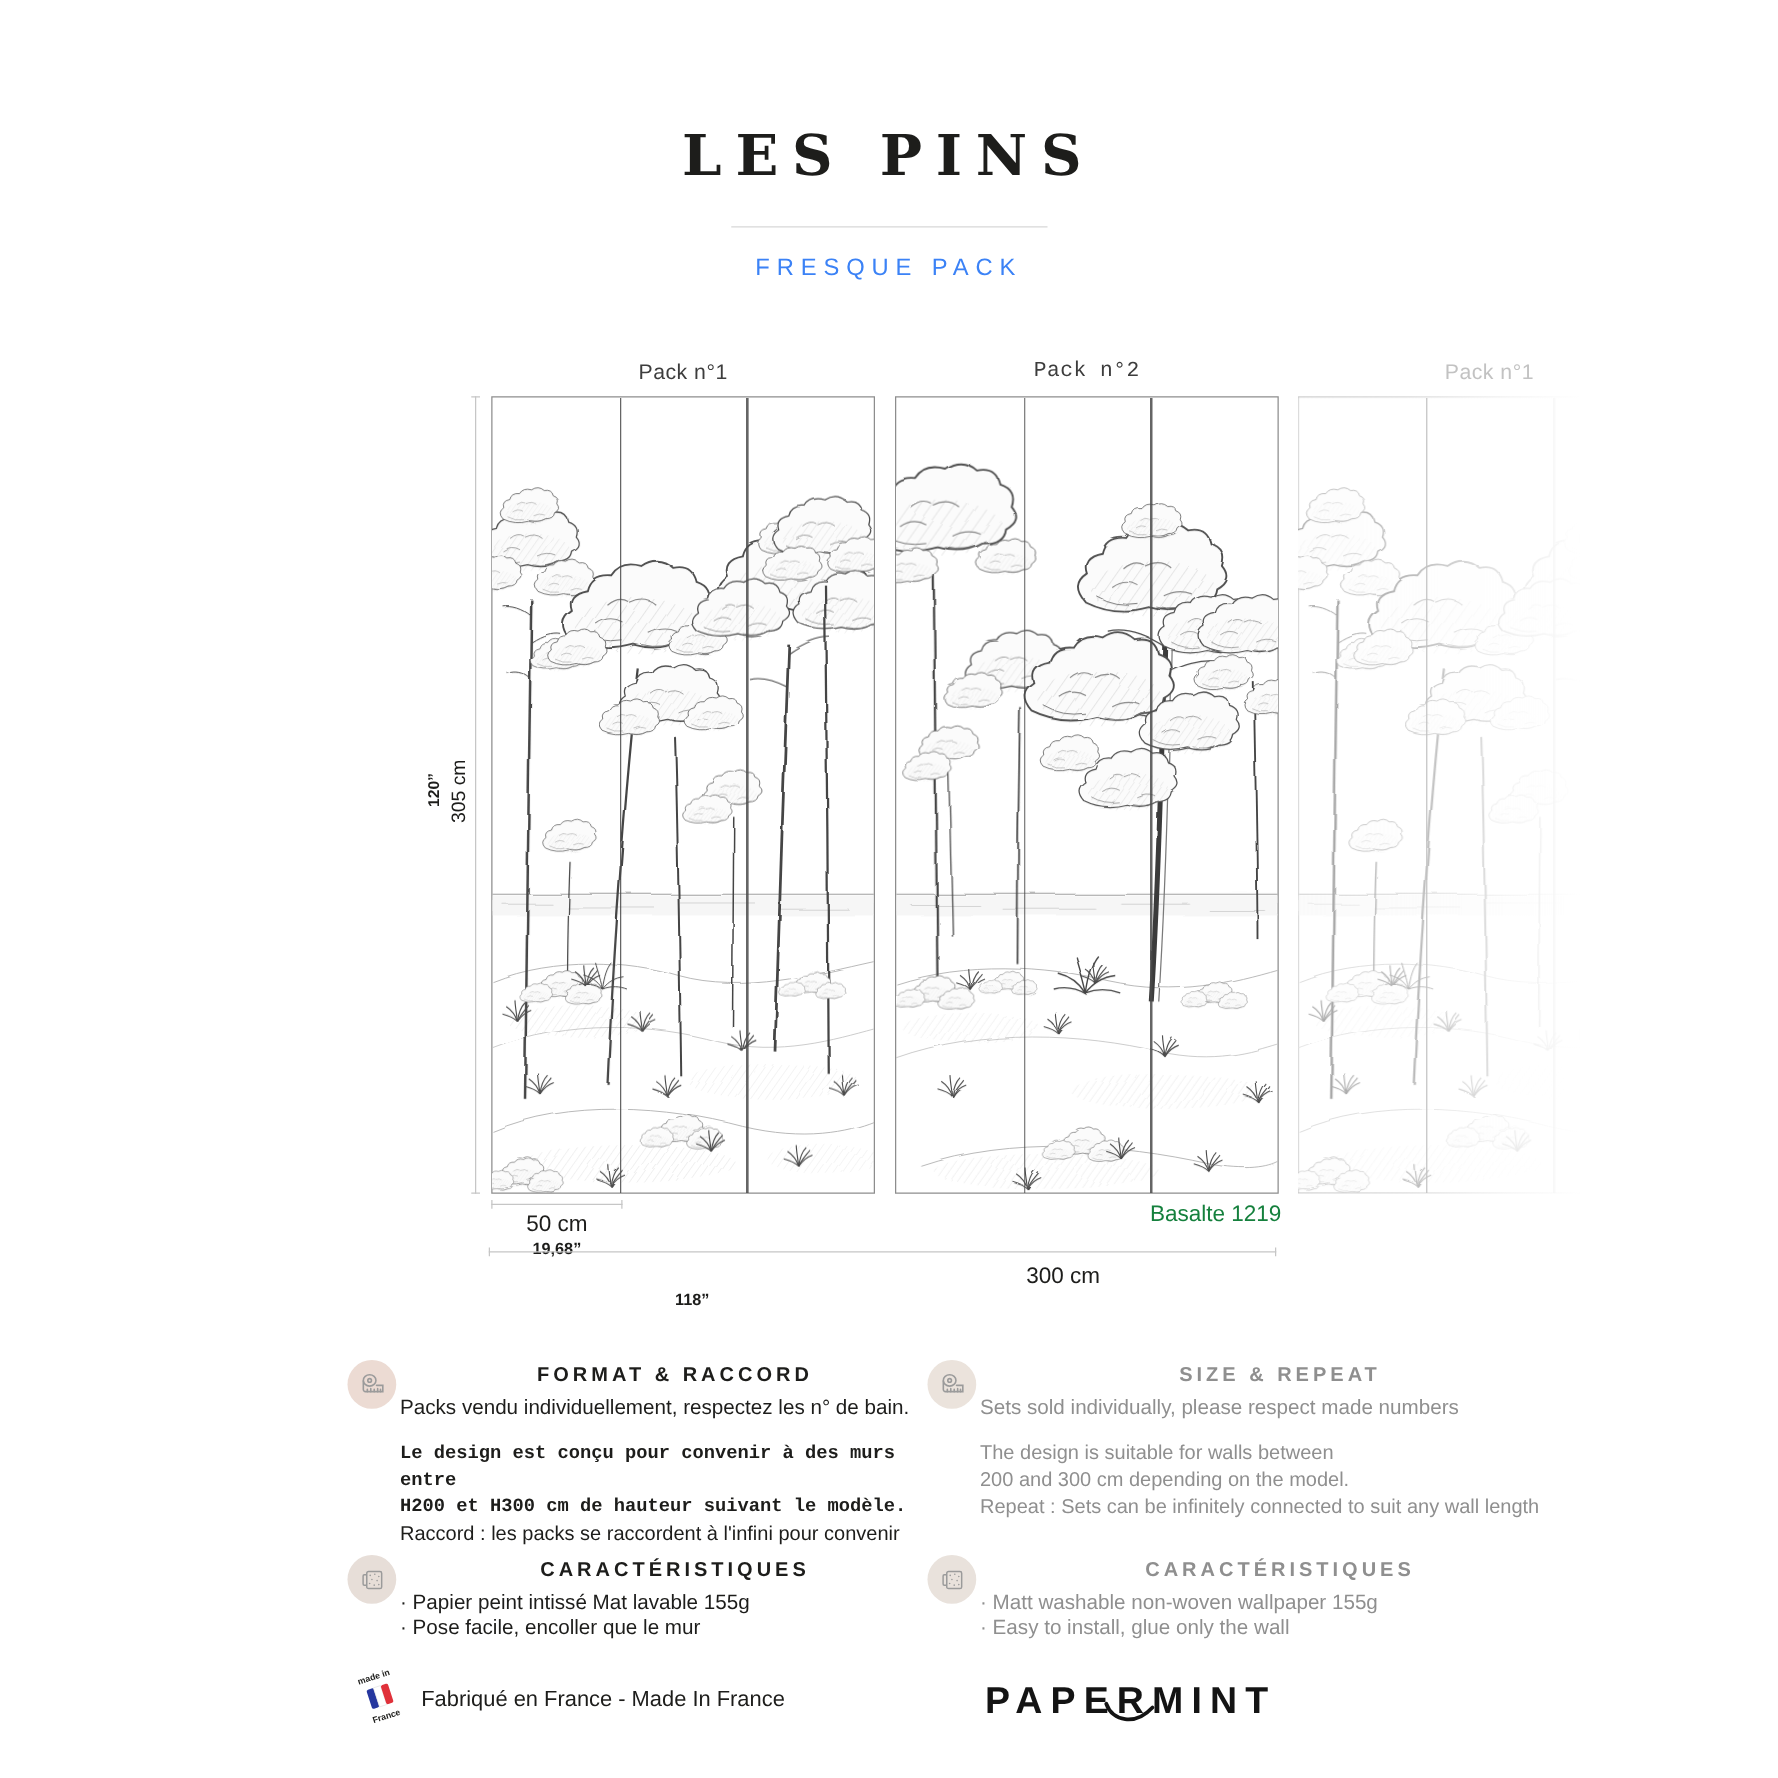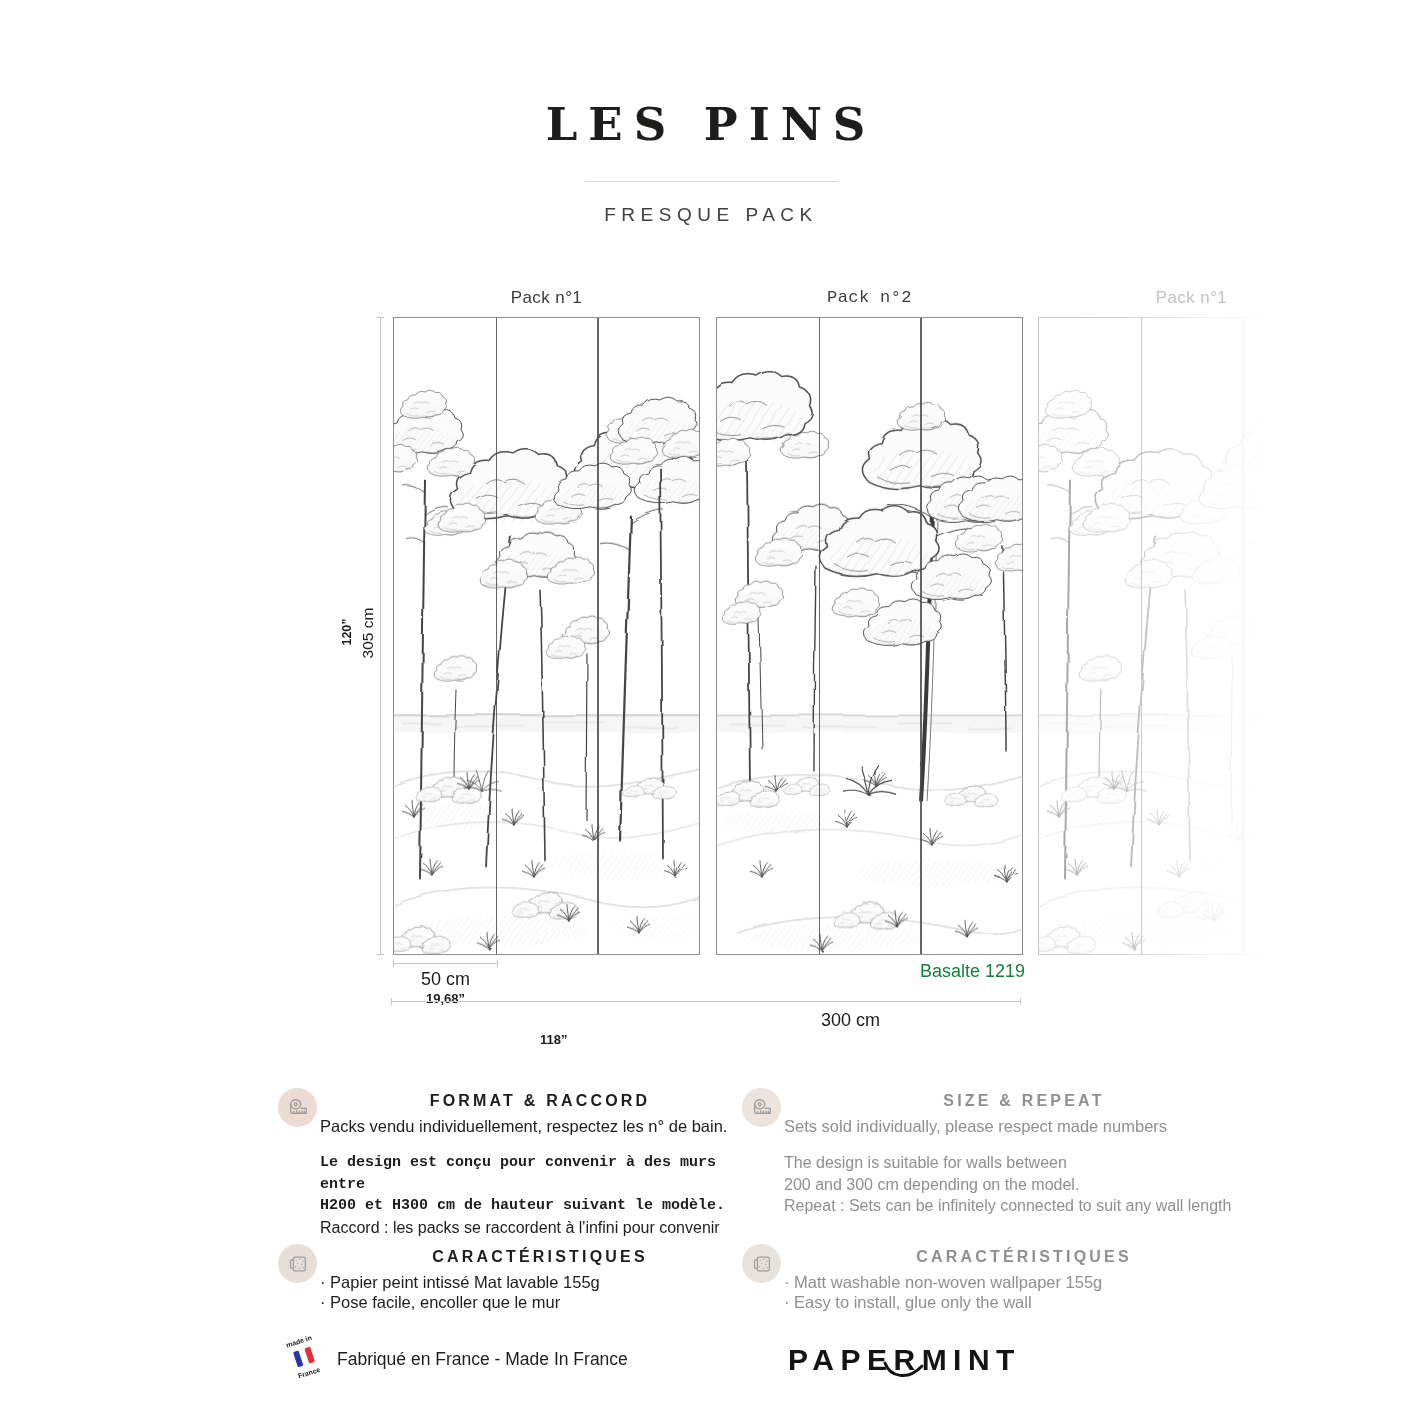--- a/index.html
+++ b/index.html
@@ -6,21 +6,21 @@
   .sheet{position:relative;width:1422px;height:1422px;background:#fff;overflow:hidden;
          font-family:"Liberation Sans",sans-serif;color:#1d1d1b;}
   .abs{position:absolute;}
 
   
   .title{top:98px;left:0;width:100%;text-align:center;
          font-family:"DejaVu Serif",serif;font-size:45px;font-weight:600;
          letter-spacing:11px;color:#1d1d1b;}
   .title-divider{top:181px;left:585px;width:253px;height:1px;background:#d8d8d8;}
   .subtitle{top:204px;left:0;width:100%;text-align:center;font-size:19px;
-            letter-spacing:5.5px;font-weight:500;color:#404040;}
+            letter-spacing:5.5px;font-weight:500;color:#3b82f6;}
 
   
   .pack-label{top:288px;height:22px;text-align:center;font-size:17px;color:#3d3d3d;letter-spacing:.4px;}
   .pack-label.faded{color:#c2c2c2;}
   .pack{top:317px;width:307px;height:638px;border:1.6px solid #8d8d8d;box-sizing:border-box;background:#fff;}
   .pack svg{position:absolute;inset:0;width:100%;height:100%;}
   .divider-strip{position:absolute;top:0;bottom:0;width:1.5px;background:#4a4a4a;opacity:.85;}
   .d1{left:33.33%;} .d2{left:66.66%;}
   .fade-pack{opacity:.5;
      -webkit-mask-image:linear-gradient(to right,#000 0%,rgba(0,0,0,.8) 28%,rgba(0,0,0,.25) 55%,transparent 74%);

